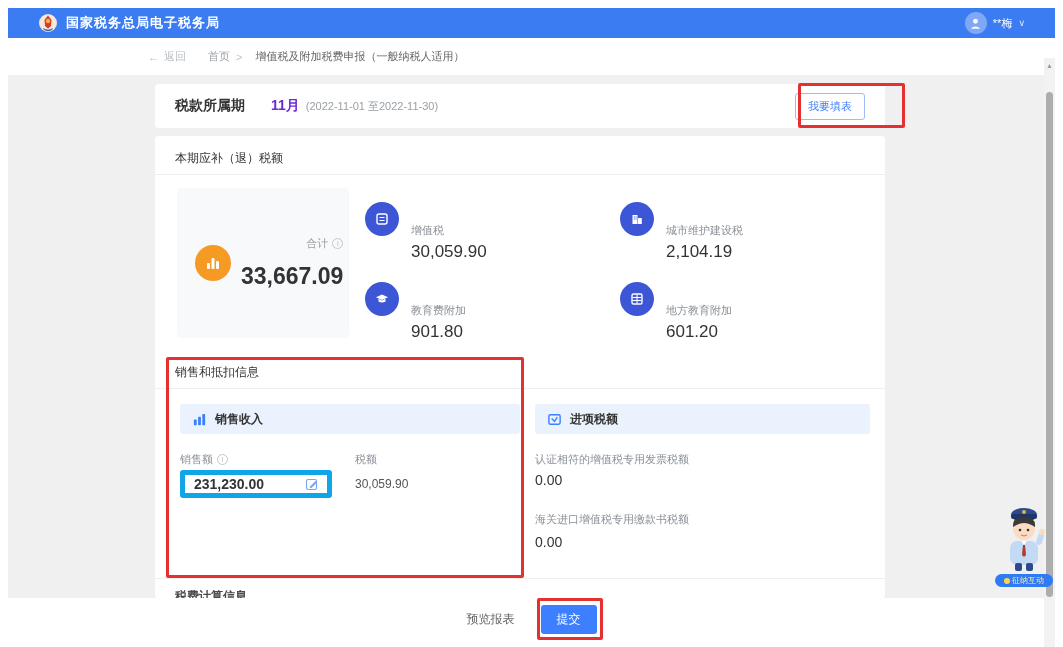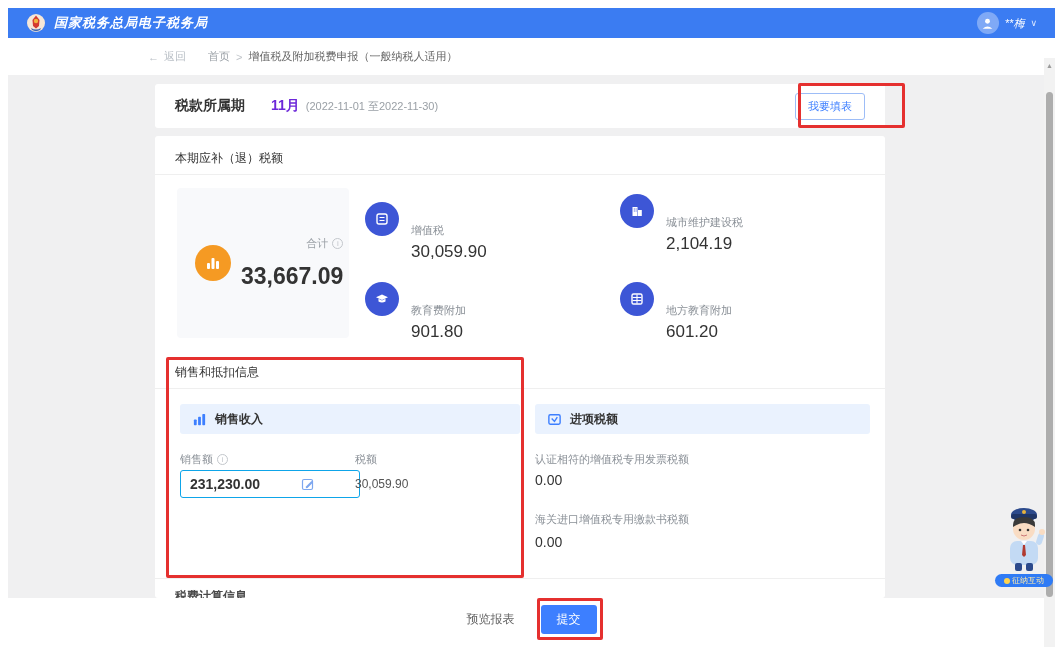--- a/index.html
+++ b/index.html
@@ -4,40 +4,40 @@
 <style>
   * { margin:0; padding:0; box-sizing:border-box; }
   html,body { width:1063px; height:647px; }
   body {
     position:relative; background:#ffffff; overflow:hidden;
     font-family:"Liberation Sans","DejaVu Sans",sans-serif; color:#333;
   }
   
   .top-header {
     position:absolute; left:8px; top:8px; width:1047px; height:30px;
-    background:#3B7CF2; display:flex; align-items:center; padding:0 18px;font-style:italic;
+    background:#3B7CF2; display:flex; align-items:center; padding:0 30px;
   }
   .logo-badge { width:20px; height:20px; margin-right:8px; flex:0 0 auto; }
   .header-title { color:#fff; font-size:13px; font-weight:bold; letter-spacing:1px; }
   .header-right { margin-left:auto; display:flex; align-items:center; gap:6px; }
   .avatar {
     width:22px; height:22px; border-radius:50%; background:rgba(255,255,255,.35);
     display:flex; align-items:center; justify-content:center;
   }
   .user-name { color:#fff; font-size:11px; }
   .chevron { color:#dce8ff; font-size:9px; }
   
   .breadcrumb-bar {
     position:absolute; left:8px; top:38px; width:1047px; height:37px; background:#fff;
     display:flex; align-items:center; padding-left:140px; font-size:11px; color:#9aa0a6;
   }
   .back-link { color:#b9bfc6; margin-right:22px; display:flex; gap:5px; align-items:center; }
   .crumb-home { color:#9aa0a6; }
   .crumb-sep { margin:0 6px; color:#c0c4c9; }
-  .crumb-current { color:#666; }
+  .crumb-current { color:#666;margin-left:7px; }
   
   .main-bg { position:absolute; left:8px; top:75px; width:1047px; height:523px; background:#F0F0F1; }
   .card { position:absolute; background:#fff; border-radius:3px; }
   .card-period { left:155px; top:84px; width:730px; height:44px; display:flex; align-items:center; padding:0 20px; }
   .period-label { font-size:14px; font-weight:bold; color:#333; }
   .period-month { font-size:14px; font-weight:bold; color:#6d28d9; margin-left:26px; }
   .period-range { font-size:11px; color:#9aa0a6; margin-left:6px; }
   .fill-form-btn {
     margin-left:auto; border:1px solid #9dbdf7; color:#3D7FFF; background:#fff;
     font-size:11px; padding:5px 12px; border-radius:3px; cursor:pointer;
@@ -71,22 +71,22 @@
   .sec2-divider { position:absolute; left:0; top:252px; width:730px; border-top:1px solid #efefef; }
   .sub-banner {
     position:absolute; top:268px; height:30px; background:#EAF2FE; border-radius:3px;
     display:flex; align-items:center; padding-left:12px; gap:8px;
   }
   .banner-left { left:25px; width:340px; }
   .banner-right { left:380px; width:335px; }
   .sub-banner-title { font-size:12px; font-weight:bold; color:#333; }
   .field-label { font-size:11px; color:#8a9097; display:flex; align-items:center; gap:4px; }
   .input-wrap {
-    position:absolute; left:25px; top:334px; width:180px; height:28px;
-    border:1px solid #0ea5e9; border-radius:3px; background:#fff;
+    position:absolute; left:25px; top:334px; width:152px; height:28px;
+    border:5px solid #0ea5e9; border-radius:3px; background:#fff;
     display:flex; align-items:center;
   }
   .amount-input {
     border:none; outline:none; width:118px; padding-left:9px;
     font-size:14px; font-weight:bold; color:#333; font-family:inherit; background:transparent;
   }
   .edit-icon { width:14px; height:14px; margin-left:2px; }
   .plain-value { font-size:12px; color:#555; }
   .zero-value { font-size:14px; color:#333; }
   .bottom-divider { position:absolute; left:0; top:442px; width:730px; border-top:1px solid #efefef; }
@@ -191,21 +191,21 @@
         <line x1="5.5" y1="6.5" x2="10.5" y2="6.5" stroke="#fff" stroke-width="1.2"></line>
         <line x1="5.5" y1="9.5" x2="10.5" y2="9.5" stroke="#fff" stroke-width="1.2"></line>
       </svg>
     </span>
     <div>
       <div class="si-label">增值税</div>
       <div class="si-value">30,059.90</div>
     </div>
   </div>
 
-  <div class="sum-item" style="left:465px; top:54px;justify-content:center;">
+  <div class="sum-item" style="left:465px; top:62px;justify-content:center;">
     <span class="circle-icon ci-blue">
       <svg width="16" height="16" viewBox="0 0 16 16">
         <rect x="3.5" y="4" width="5" height="9" fill="#fff"></rect>
         <rect x="9" y="7" width="3.8" height="6" fill="#fff"></rect>
         <rect x="4.8" y="5.5" width="1" height="1" fill="#3D56D6"></rect>
         <rect x="6.6" y="5.5" width="1" height="1" fill="#3D56D6"></rect>
         <rect x="4.8" y="7.5" width="1" height="1" fill="#3D56D6"></rect>
         <rect x="6.6" y="7.5" width="1" height="1" fill="#3D56D6"></rect>
       </svg>
     </span>

